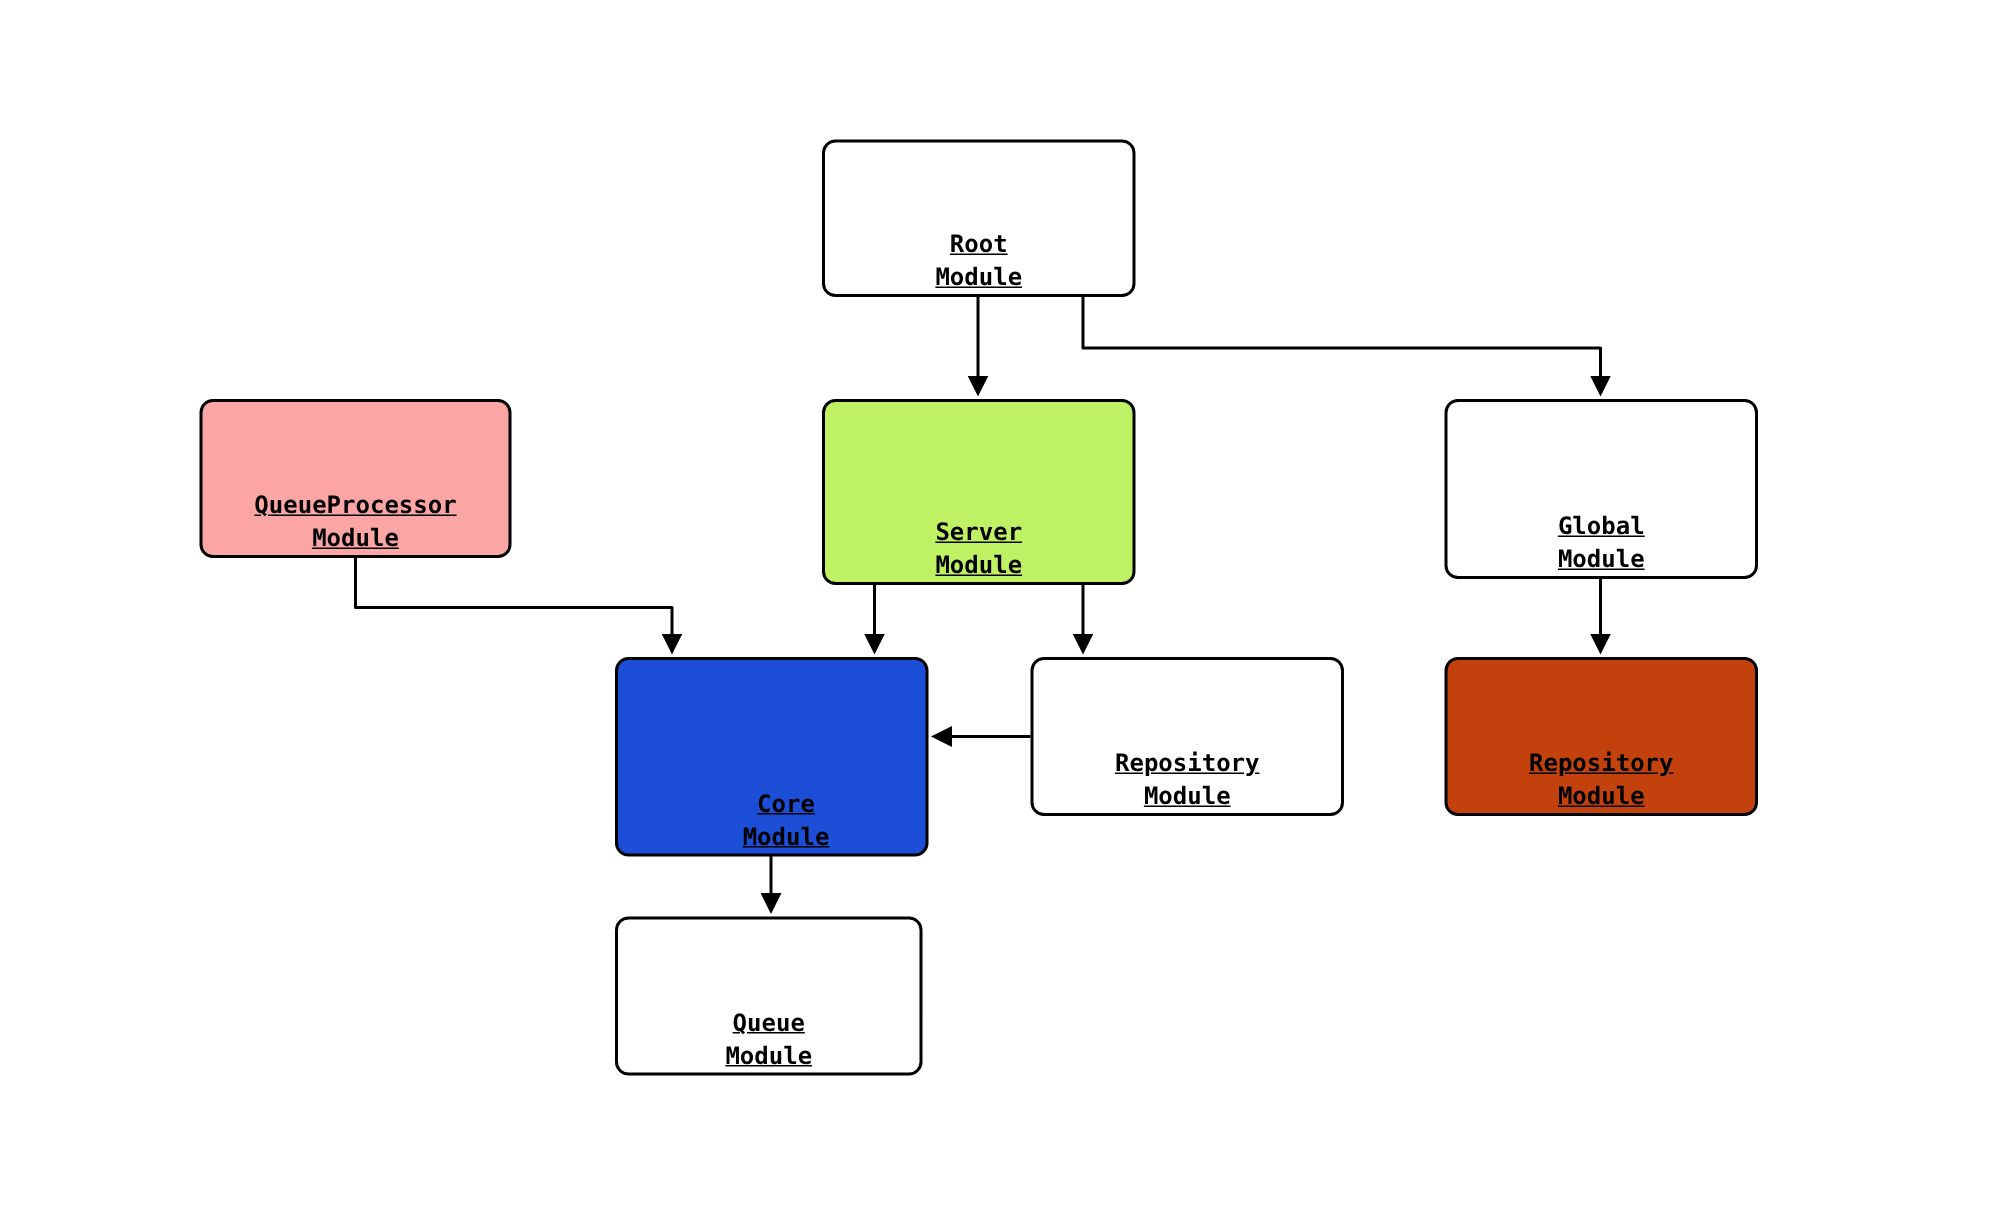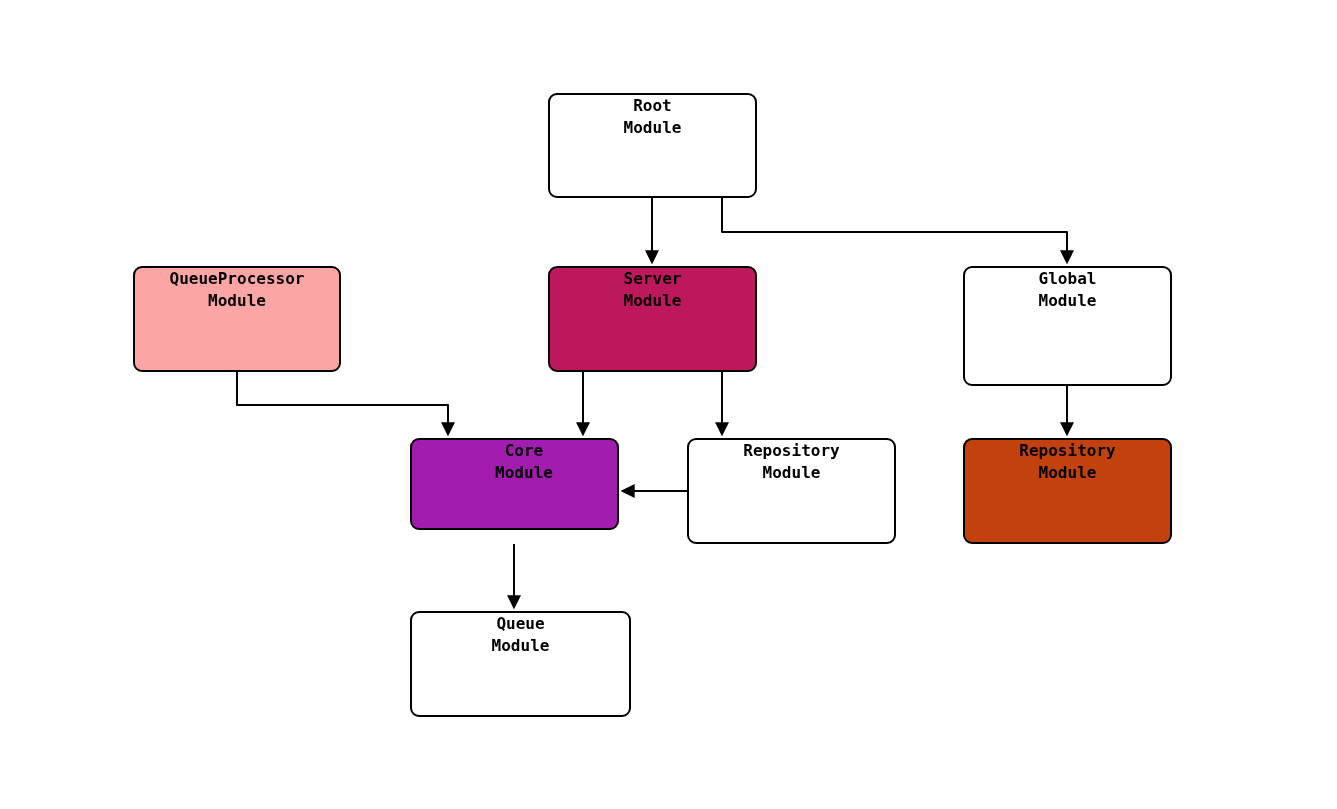--- a/index.html
+++ b/index.html
@@ -29,23 +29,24 @@
     stroke-width: 2;
     stroke-linejoin: round;
   }
   .node {
     position: absolute;
     box-sizing: border-box;
     background: #ffffff;
     border: 2px solid #000000;
     border-radius: 9px;
     display: flex;
-    align-items: flex-start;
+    align-items: flex-end;
     justify-content: center;
     text-align: center;
+    text-decoration: underline;
   }
   .node span {
     font-weight: bold;
     font-size: 16px;
     line-height: 22px;
     color: #000000;
     white-space: pre-line;
   }
 </style>
 </head>
@@ -68,37 +69,37 @@
       <polyline points="1067,372 1067,434" class="edge" marker-end="url(#arrowhead)" stroke="#000000"></polyline>
     </svg>
 <div class="node" style="left: 548px; top: 93px; width: 209px; height: 105px; background: rgb(255, 255, 255); border-color: rgb(0, 0, 0);">
       <span>Root
 Module</span>
     </div>
     <div class="node" style="left: 133px; top: 266px; width: 208px; height: 106px; background: #fca5a5; border-color: rgb(0, 0, 0);">
       <span>QueueProcessor
 Module</span>
     </div>
-    <div class="node" style="left: 548px; top: 266px; width: 209px; height: 106px; background: #be185d; border-color: rgb(0, 0, 0);">
+    <div class="node" style="left: 548px; top: 266px; width: 209px; height: 124px; background: #bef264; border-color: rgb(0, 0, 0);">
       <span>Server
 Module</span>
     </div>
     <div class="node" style="left: 963px; top: 266px; width: 209px; height: 120px; background: rgb(255, 255, 255); border-color: rgb(0, 0, 0);">
       <span>Global
 Module</span>
     </div>
-    <div class="node" style="left: 410px; top: 438px; width: 209px; height: 92px; background: #a21caf; border-color: rgb(0, 0, 0); padding-left: 19px;">
+    <div class="node" style="left: 410px; top: 438px; width: 209px; height: 133px; background: #1d4ed8; border-color: rgb(0, 0, 0); padding-left: 19px;">
       <span>Core
 Module</span>
     </div>
     <div class="node" style="left: 687px; top: 438px; width: 209px; height: 106px; background: rgb(255, 255, 255); border-color: rgb(0, 0, 0);">
       <span>Repository
 Module</span>
     </div>
     <div class="node" style="left: 963px; top: 438px; width: 209px; height: 106px; background: #c2410c; border-color: rgb(0, 0, 0);">
       <span>Repository
 Module</span>
     </div>
-    <div class="node" style="left: 410px; top: 611px; width: 221px; height: 106px; background: rgb(255, 255, 255); border-color: rgb(0, 0, 0);">
+    <div class="node" style="left: 410px; top: 611px; width: 205px; height: 106px; background: rgb(255, 255, 255); border-color: rgb(0, 0, 0);">
       <span>Queue
 Module</span>
     </div>
   </div>
 
 </body></html>

